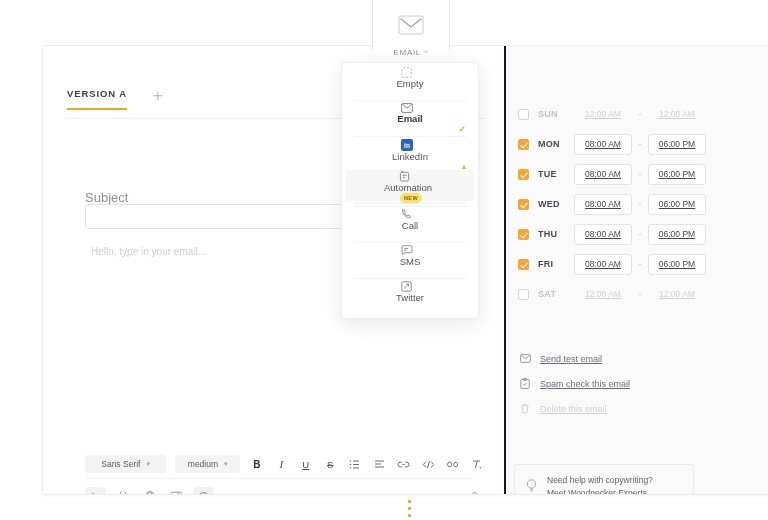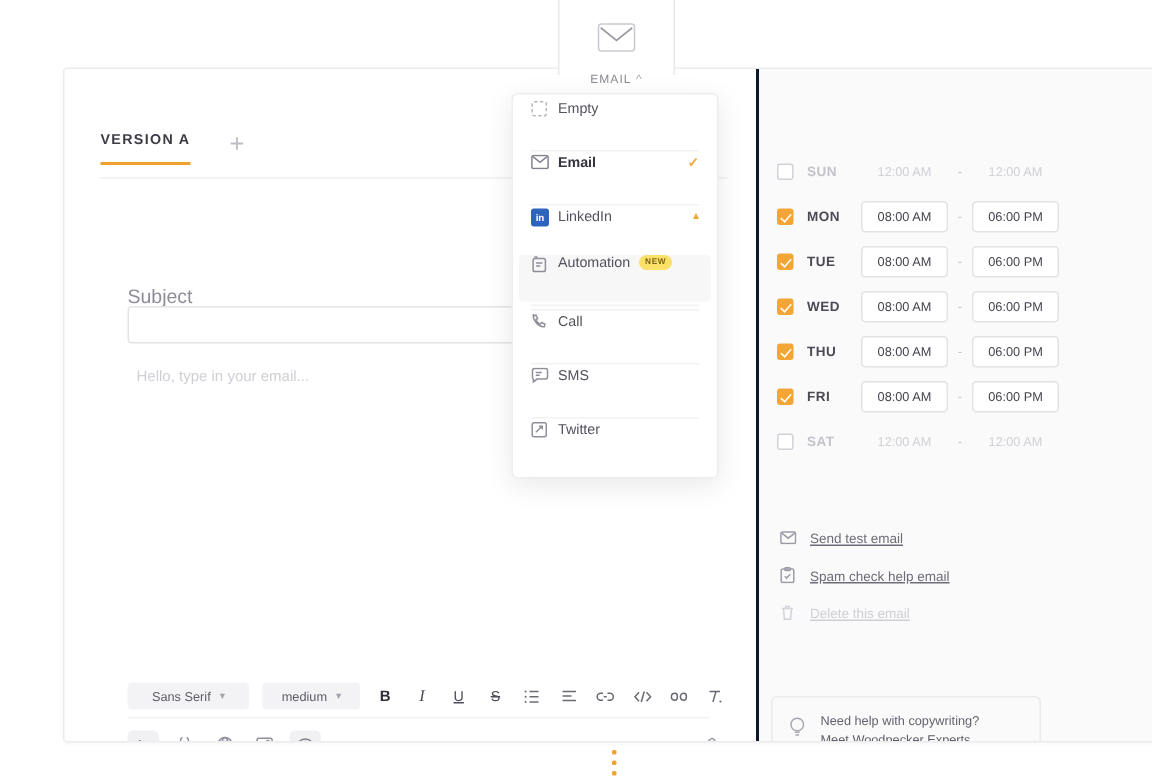--- a/index.html
+++ b/index.html
@@ -114,20 +114,21 @@
   .cb.on:after {
     content:""; position:absolute; left:3px; top:1px; width:3px; height:6px;
     border:solid #fff; border-width:0 1.4px 1.4px 0; transform:rotate(42deg);
   }
   .day { font-size:9px; font-weight:bold; letter-spacing:.3px; width:36px; color:#4a4a55;}
   .day.off { color:#c3c3cb; }
   .time {
     width:58px; height:21px; border:1px solid #e2e2e7; border-radius:3px; background:#fff;
     font-size:8.5px; color:#45454f; display:flex; align-items:center; justify-content:center;
     cursor:pointer;
+    text-decoration:underline;
   }
   .time.plain { border-color:transparent; background:transparent; color:#d0d0d7; }
   .dash { width:16px; text-align:center; color:#c6c6ce; font-size:9px;}
 
   
   .links { position:absolute; left:14px; top:300px; width:230px; }
   .lrow { display:flex; align-items:center; height:25px; }
   .lrow .lico { width:20px; color:#9c9ca6; display:flex; align-items:center;}
   .lrow a {
     font-size:9px; color:#6d6d78; text-decoration:underline; cursor:pointer;
@@ -146,22 +147,22 @@
   .help-t2 { font-size:8.5px; color:#5d5d68; text-decoration:underline; line-height:13px; cursor:pointer;}
 
   
   .dd {
     position:absolute; left:317px; top:62px; width:138px;
     background:#fff; border:1px solid #ededef; border-radius:4px;
     box-shadow:0 5px 18px rgba(40,40,60,.10);
     z-index:20; padding:4px 0 6px;
   }
   .dd-item {
-    display:flex; align-items:flex-start; height:31px; padding:0 12px; cursor:pointer;
-    font-size:9.5px; color:#52525d; position:relative;
+    display:flex; align-items:center; height:31px; padding:0 12px; cursor:pointer;
+    font-size:9.5px; color:#52525d; position:relative;flex-direction:column;
   }
   .dd-item .di { width:18px; display:flex; align-items:center; color:#9a9aa4;}
   .dd-item.sel { font-weight:bold; color:#33333d; }
   .dd-item.sub { padding-left:14px; font-size:9.5px; }
   .dd-item.hl { background:#f7f7f8; border-radius:3px; margin:0 4px; padding-left:8px; }
   .dd-sep { height:1px; background:#f2f2f4; margin:2px 12px;}
   .ok { margin-left:auto; color:#efa93a; font-size:9px;}
   .chevup { margin-left:auto; color:#efa93a; font-size:8px;}
   .badge {
     margin-left:6px; background:#fbe06a; color:#7c6712; font-size:5.5px; font-weight:bold;
@@ -377,21 +378,21 @@
           <a>Send test email</a>
         </div>
         <div class="lrow">
           <span class="lico">
             <svg width="10" height="11" viewBox="0 0 10 11" fill="none" stroke="#9c9ca6" stroke-width="1">
               <rect x=".8" y="1.4" width="8.4" height="9" rx="1.2"></rect>
               <rect x="3.1" y=".5" width="3.8" height="1.8" rx=".7"></rect>
               <path d="M3.2 6.2 4.4 7.4 6.8 4.9"></path>
             </svg>
           </span>
-          <a>Spam check help email</a>
+          <a>Spam check this email</a>
         </div>
         <div class="lrow dis">
           <span class="lico">
             <svg width="10" height="11" viewBox="0 0 10 11" fill="none" stroke="#d2d2d9" stroke-width="1">
               <path d="M1.4 2.6h7.2"></path>
                 <path d="M3.8 2.6V1.3h2.4v1.3"></path>
               <path d="M2.3 2.6l.6 7.2h4.2l.6-7.2"></path>
             </svg>
           </span>
           <a>Delete this email</a>

